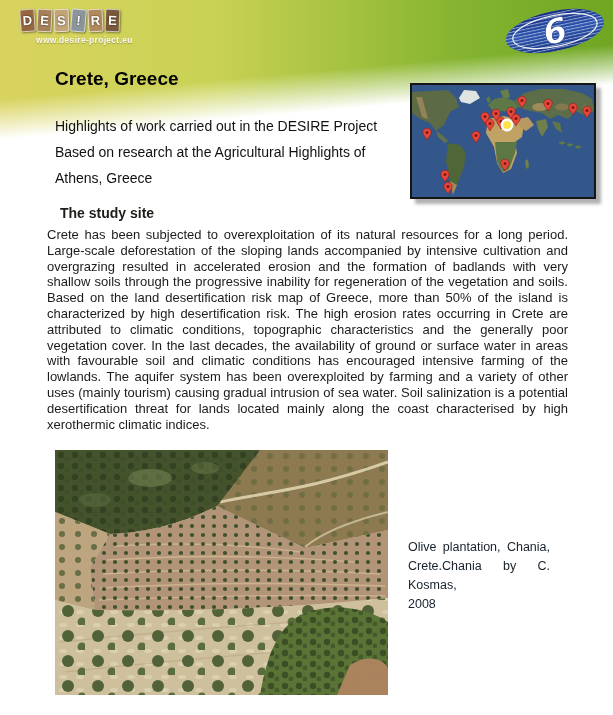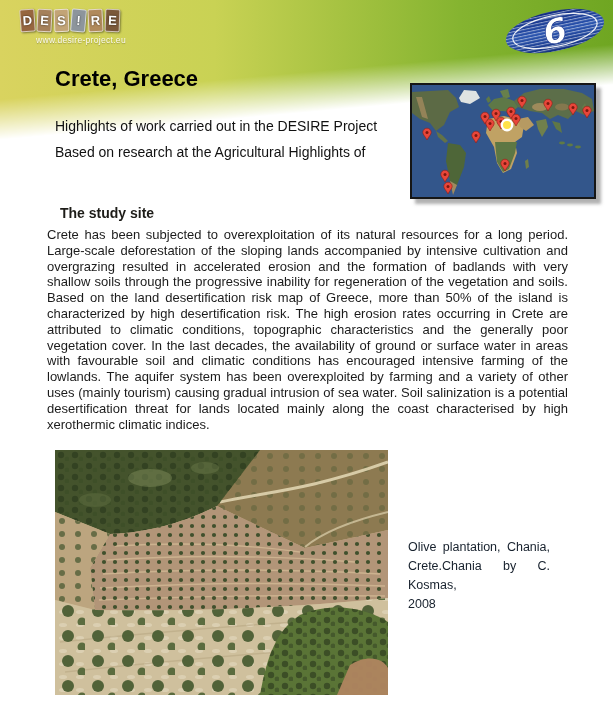--- a/index.html
+++ b/index.html
@@ -24,27 +24,27 @@
     text-shadow:0 0 2px rgba(0,0,0,.75);
   }
   .tile:nth-child(1){background:#96663f;transform:rotate(-4deg);}
   .tile:nth-child(2){background:#a5805a;transform:rotate(3deg);}
   .tile:nth-child(3){background:#c2a476;transform:rotate(-2deg);}
   .tile:nth-child(4){background:#8d959c;transform:rotate(5deg);}
   .tile:nth-child(5){background:#b08a5c;transform:rotate(-3deg);}
   .tile:nth-child(6){background:#7a583a;transform:rotate(2deg);}
   #desire-url{
     margin:3px 0 0 16px;font-size:8.5px;letter-spacing:.3px;
-    color:#fbf9ef;text-shadow:0 1px 1px rgba(0,0,0,.25);white-space:nowrap;
+    color:#fbf9ef;text-shadow:0 1px 1px rgba(0,0,0,.25);white-space:nowrap;font-weight:bold;
   }
 
   #fp6-logo{left:500px;top:4px;}
 
   
-  #page-title{left:55px;top:64px;font-size:22px;font-weight:bold;color:#000;line-height:30px;text-align:right;}
+  #page-title{left:55px;top:64px;font-size:19px;font-weight:bold;color:#000;line-height:30px;text-align:right;}
   #page-subtitle{left:55px;top:113px;width:402px;font-size:14px;font-weight:normal;color:#111;line-height:26px;}
   #page-subtitle span{display:block;}
 
   
   #map-frame{
     left:410px;top:83px;width:182px;height:112px;
     border:2px solid #161616;
     box-shadow:5px 5px 3px rgba(115,115,115,.55);
     background:#33568b;
   }
@@ -121,20 +121,21 @@
         <ellipse cx="55" cy="27" rx="43" ry="15.5" fill="none" stroke="#ffffff" stroke-width="1.2" opacity="0.9"></ellipse>
         <text x="55" y="39" text-anchor="middle" font-family="DejaVu Sans, sans-serif" font-size="34" font-weight="bold" font-style="italic" fill="#ffffff" stroke="#16338e" stroke-width="0.6">6</text>
       </g>
     </svg>
   </div>
 
   <div id="page-title" class="abs">Crete, Greece</div>
   <div id="page-subtitle" class="abs">
     <span>Highlights of work carried out in the DESIRE Project</span>
     <span>Based on research at the Agricultural Highlights of</span>
+    <span>Athens, Greece</span>
   </div>
 
   <div id="map-frame" class="abs">
     <svg width="182" height="112" viewBox="0 0 182 112">
       <defs>
         <g id="pin-shape">
           <path d="M5,12 C3.4,8.5 0.8,6.6 0.8,4.4 A4.2,4.2 0 1 1 9.2,4.4 C9.2,6.6 6.6,8.5 5,12 Z" fill="#e8463a" stroke="#8e1d14" stroke-width="0.6"></path>
           <circle cx="5" cy="4.4" r="1.5" fill="#7d180f"></circle>
         </g>
       </defs>

